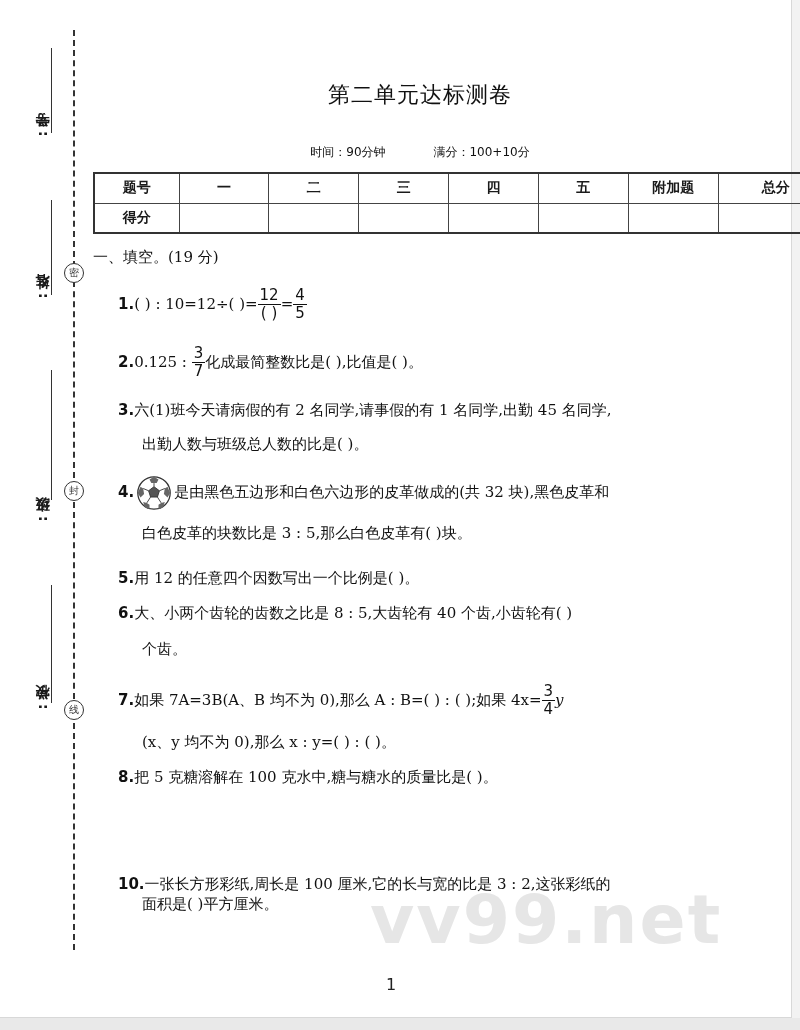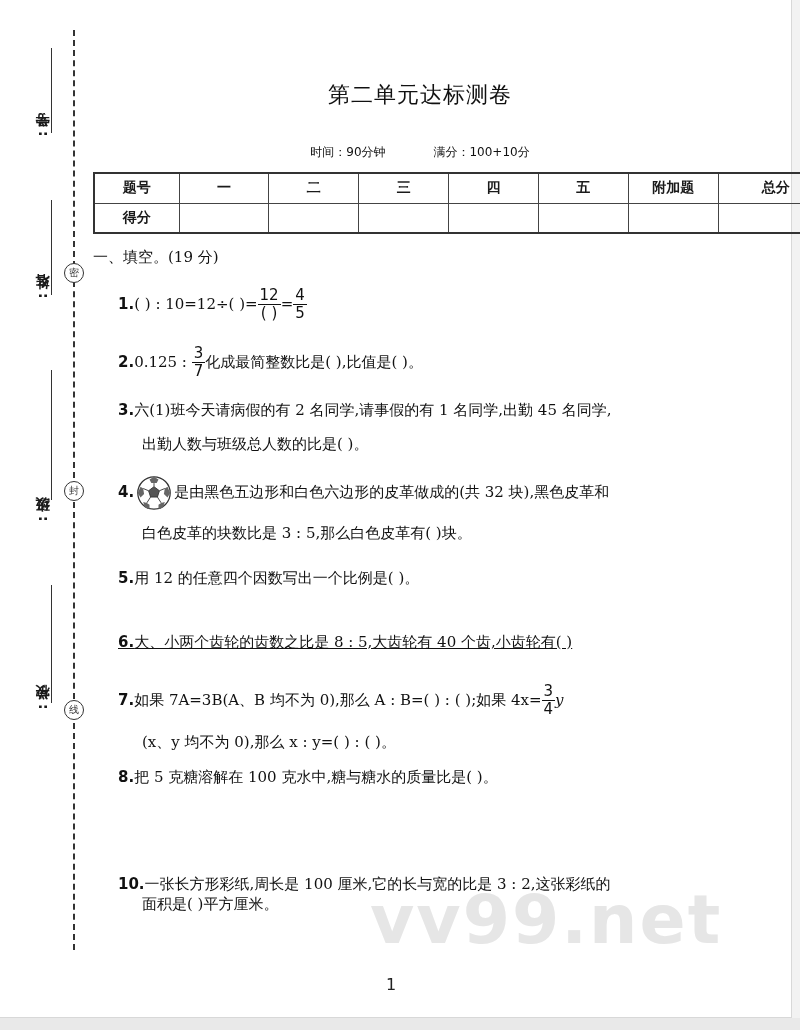--- a/index.html
+++ b/index.html
@@ -169,22 +169,23 @@
       <line x1="23.8" y1="24.5" x2="28" y2="31" stroke="#333"></line>
       <line x1="16.2" y1="24.5" x2="12" y2="31" stroke="#333"></line>
     </svg><span>是由黑色五边形和白色六边形的皮革做成的(共 32 块),黑色皮革和</span>
     <span class="indent" style="margin-top:12px;">白色皮革的块数比是 3 : 5,那么白色皮革有(      )块。</span>
   </div>
 
   <div class="q" style="top:568px;">
     <span class="num">5.</span><span>用 12 的任意四个因数写出一个比例是(                )。</span>
   </div>
 
-  <div class="q" style="top:632px;text-decoration:underline;">
+  <div class="q" style="top:603px;">
     <span class="num">6.</span><span>大、小两个齿轮的齿数之比是 8 : 5,大齿轮有 40 个齿,小齿轮有(        )</span>
+    <span class="indent" style="margin-top:16px;">个齿。</span>
   </div>
 
   <div class="q" style="top:683px;">
     <span class="num">7.</span><span>如果 7A=3B(A、B 均不为 0),那么 A : B=(       ) : (       );如果 4x=</span><span class="frac"><span class="n">3</span><span class="d">4</span></span><i class="var">y</i>
     <span class="indent" style="margin-top:14px;">(x、y 均不为 0),那么 x : y=(       ) : (       )。</span>
   </div>
 
   <div class="q" style="top:767px;">
     <span class="num">8.</span><span>把 5 克糖溶解在 100 克水中,糖与糖水的质量比是(         )。</span>
   </div>

